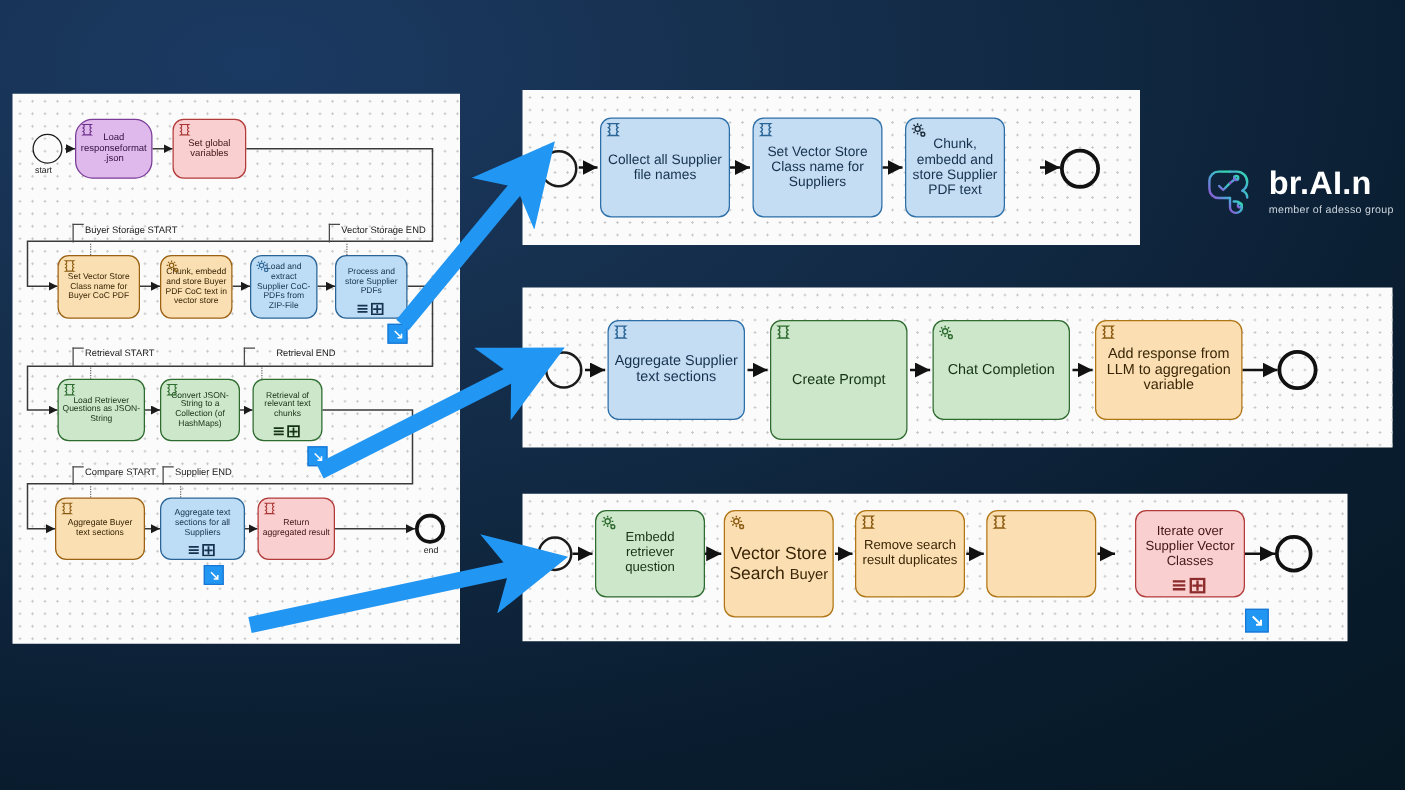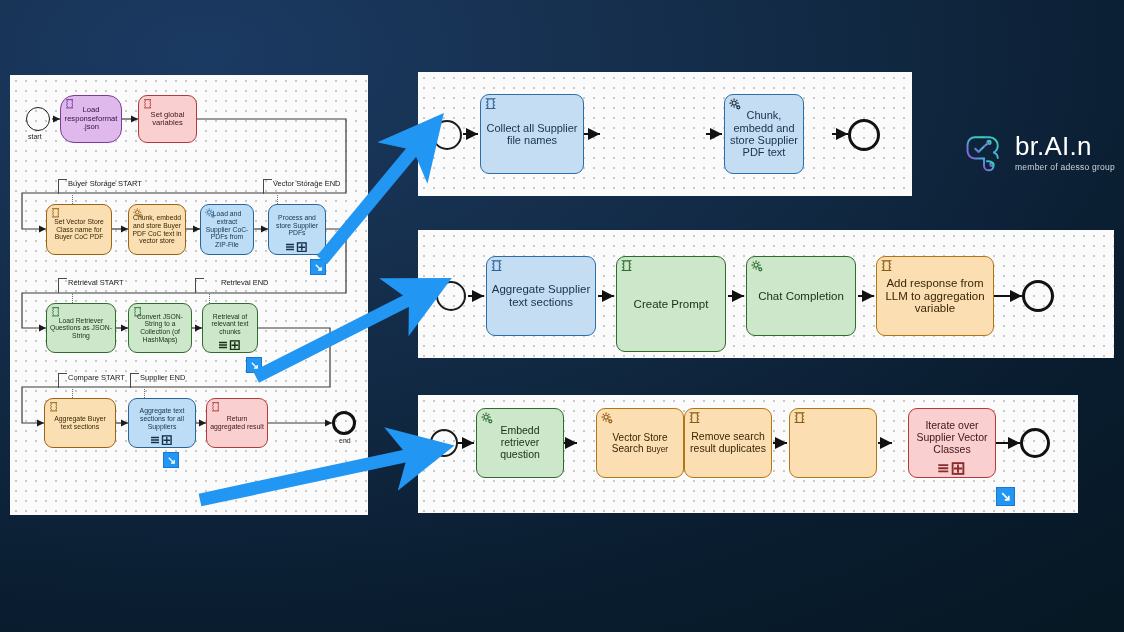--- a/index.html
+++ b/index.html
@@ -95,21 +95,21 @@
   }
 
   
   .arrows{position:absolute;inset:0;pointer-events:none;}
 
   
   .logo{position:absolute;display:flex;align-items:center;gap:9px;}
   .logo .mark{width:44px;height:44px;flex:0 0 auto;}
   .logo .wordmark{display:flex;flex-direction:column;line-height:1;}
   .logo .brand{
-    font-size:26px;font-weight:400;color:#ffffff;letter-spacing:.2px;
+    font-size:26px;font-weight:700;color:#ffffff;letter-spacing:.2px;
   }
   .logo .tagline{
     font-size:8.5px;color:#cdd6de;margin-top:4px;letter-spacing:.25px;
   }
 </style>
 </head>
 <body>
 
 <div id="stage">
 
@@ -346,20 +346,28 @@
 
     <div class="task c-blue2" style="left:62px;top:22px;width:104px;height:80px;font-size:11px;">
       <span class="ticon big">
         <svg viewBox="0 0 16 16">
             <path d="M3 2h8c-1.6 1-1.6 2.4 0 3.4-1.6 1-1.6 2.4 0 3.4-1.6 1-1.6 2.4 0 3.4H3c1.6-1 1.6-2.4 0-3.4 1.6-1 1.6-2.4 0-3.4 1.6-1 1.6-2.4 0-3.4z" fill="none" stroke="#2a6496" stroke-width="1.2"></path>
           </svg>
       </span>
       <span class="lbl">Collect all Supplier file names</span>
     </div>
 
+    <div class="task c-blue2" style="left:184px;top:22px;width:104px;height:80px;font-size:11px;">
+      <span class="ticon big">
+        <svg viewBox="0 0 16 16">
+            <path d="M3 2h8c-1.6 1-1.6 2.4 0 3.4-1.6 1-1.6 2.4 0 3.4-1.6 1-1.6 2.4 0 3.4H3c1.6-1 1.6-2.4 0-3.4 1.6-1 1.6-2.4 0-3.4 1.6-1 1.6-2.4 0-3.4z" fill="none" stroke="#2a6496" stroke-width="1.2"></path>
+          </svg>
+      </span>
+      <span class="lbl">Set Vector Store Class name for Suppliers</span>
+    </div>
 
     <div class="task c-blue2" style="left:306px;top:22px;width:80px;height:80px;font-size:11px;">
       <span class="ticon big">
         <svg viewBox="0 0 16 16">
             <g fill="none" stroke="#1b2b3a" stroke-width="1.2">
               <circle cx="6.5" cy="6.5" r="2.2"></circle>
               <path d="M6.5 1.6v1.6M6.5 9.8v1.6M1.6 6.5h1.6M9.8 6.5h1.6M3 3l1.1 1.1M8.9 8.9L10 10M10 3L8.9 4.1M4.1 8.9L3 10"></path>
               <circle cx="11" cy="11" r="1.6"></circle>
             </g>
           </svg>
@@ -458,21 +466,21 @@
             <g fill="none" stroke="#2d6b2f" stroke-width="1.2">
               <circle cx="6.5" cy="6.5" r="2.2"></circle>
               <path d="M6.5 1.6v1.6M6.5 9.8v1.6M1.6 6.5h1.6M9.8 6.5h1.6M3 3l1.1 1.1M8.9 8.9L10 10M10 3L8.9 4.1M4.1 8.9L3 10"></path>
               <circle cx="11" cy="11" r="1.6"></circle>
             </g>
           </svg>
       </span>
       <span class="lbl">Embedd retriever question</span>
     </div>
 
-    <div class="task c-orange2" style="left:161px;top:13px;width:88px;height:70px;font-size:10px;margin-left:17px;">
+    <div class="task c-orange2" style="left:161px;top:13px;width:88px;height:86px;font-size:14px;">
       <span class="ticon big">
         <svg viewBox="0 0 16 16">
             <g fill="none" stroke="#8a5a10" stroke-width="1.2">
               <circle cx="6.5" cy="6.5" r="2.2"></circle>
               <path d="M6.5 1.6v1.6M6.5 9.8v1.6M1.6 6.5h1.6M9.8 6.5h1.6M3 3l1.1 1.1M8.9 8.9L10 10M10 3L8.9 4.1M4.1 8.9L3 10"></path>
               <circle cx="11" cy="11" r="1.6"></circle>
             </g>
           </svg>
       </span>
       <span class="lbl"><span>Vector Store Search</span> <span class="sub">Buyer</span></span>

